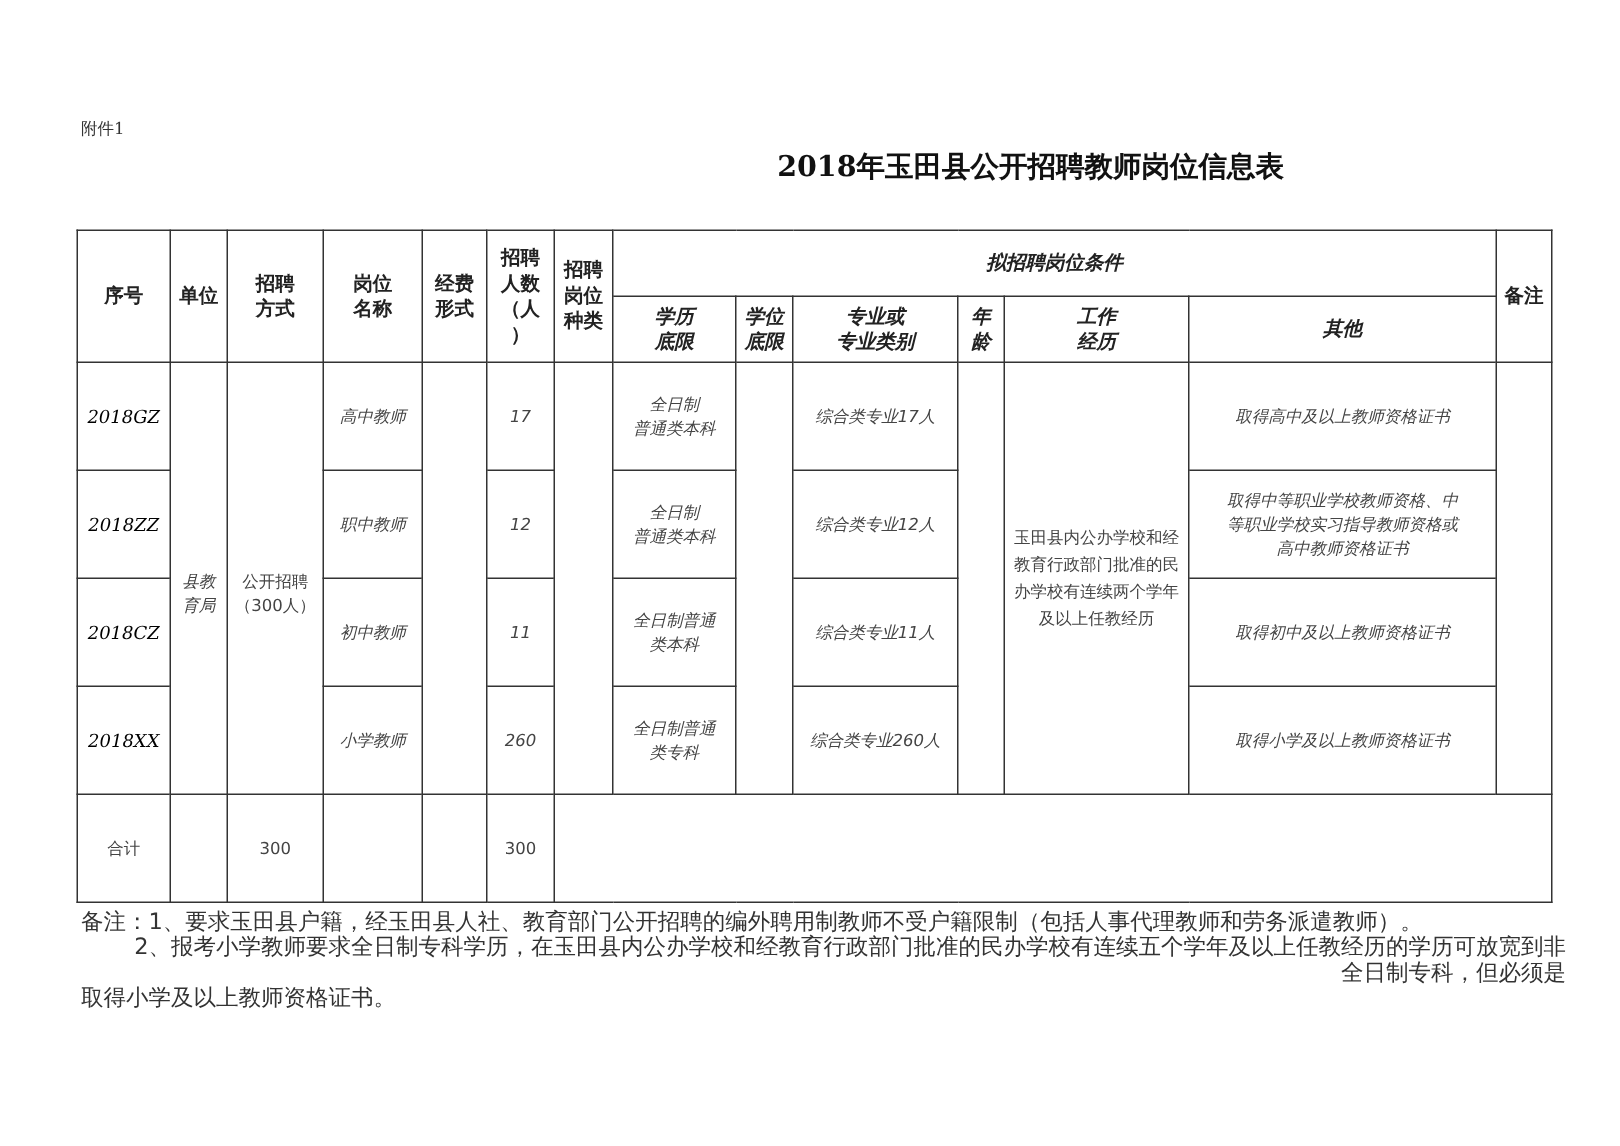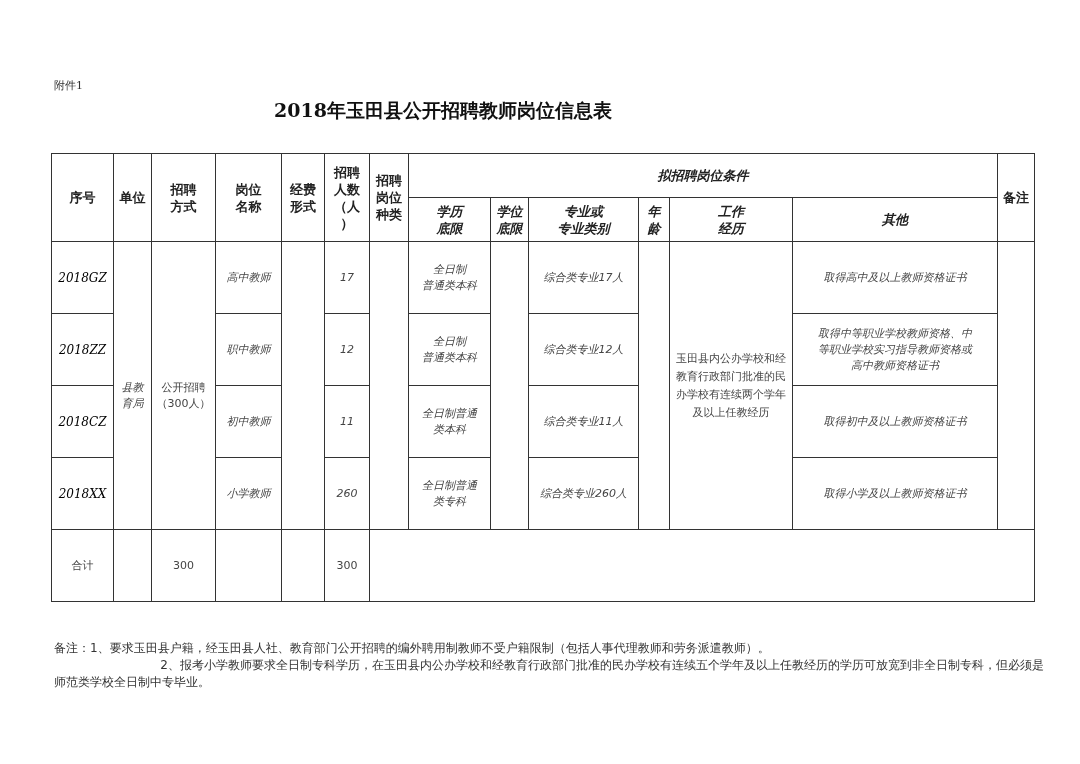--- a/index.html
+++ b/index.html
@@ -1,32 +1,32 @@
 <!DOCTYPE html>
 <html><head>
   <meta charset="utf-8">
   <style>
     html, body { margin: 0; padding: 0; background: #ffffff; }
     body { width: 1080px; height: 764px; position: relative; overflow: hidden;
            font-family: "DejaVu Sans", "Liberation Sans", sans-serif; color: #222; }
     .attach { position: absolute; left: 54px; top: 78px; font-size: 11px; color: #333;
               font-family: "DejaVu Serif", "Liberation Serif", serif; }
-    .title { position: absolute; left: 0; width: 856px; top: 98px; text-align: center;
+    .title { position: absolute; left: 0; width: 856px; top: 98px; text-align: right;
              font-size: 19px; font-weight: bold; color: #111; padding-left: 30px; box-sizing: border-box;
              font-family: "DejaVu Serif", "Liberation Serif", serif; }
     table.main { position: absolute; left: 51px; top: 153px; width: 983px;
                  border-collapse: collapse; table-layout: fixed; }
     table.main td { border: 1.5px solid #333; text-align: center; vertical-align: middle;
                     padding: 0 2px; font-size: 11px; color: #444; line-height: 16px; }
     table.main td.h { font-weight: bold; font-size: 13px; color: #222; line-height: 17px;
                       font-family: "DejaVu Serif", "Liberation Serif", serif; }
     table.main td.code { font-family: "DejaVu Serif", "Liberation Serif", serif; font-size: 12px; color: #000000; }
     td.thin { border-width: 1px !important; font-style: italic; }
     .pre { white-space: pre-line; }
-    .notes { position: absolute; left: 54px; top: 640px; width: 990px; font-size: 12px; color: #333; line-height: 17px; }
+    .notes { position: absolute; left: 54px; top: 606px; width: 990px; font-size: 15px; color: #333; line-height: 17px; }
     .notes .n2 { padding-left: 34px; text-align: right; }
   </style>
 </head>
 <body>
 
 <div class="attach">附件1</div>
 <div class="title">2018年玉田县公开招聘教师岗位信息表</div>
 
 <table class="main">
   <colgroup>
@@ -134,14 +134,14 @@
     <td></td>
     <td>300</td>
     <td colspan="8"></td>
   </tr>
 </tbody>
   </table>
 
 <div class="notes">
   <div>备注：1、要求玉田县户籍，经玉田县人社、教育部门公开招聘的编外聘用制教师不受户籍限制（包括人事代理教师和劳务派遣教师）。</div>
   <div class="n2">2、报考小学教师要求全日制专科学历，在玉田县内公办学校和经教育行政部门批准的民办学校有连续五个学年及以上任教经历的学历可放宽到非全日制专科，但必须是</div>
-  <div>师范类学校全日制中专毕业。</div>
+  <div>取得小学及以上教师资格证书。</div>
 </div>
 
 </body></html>

